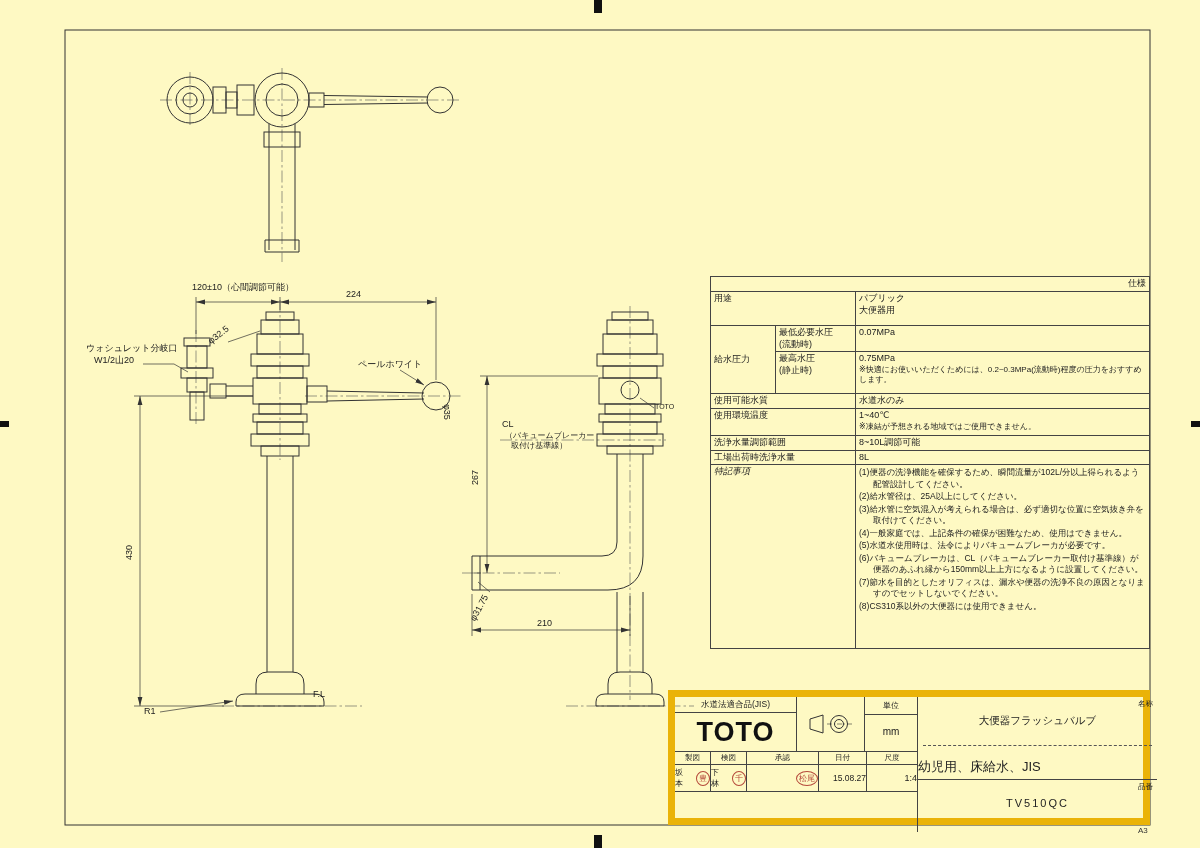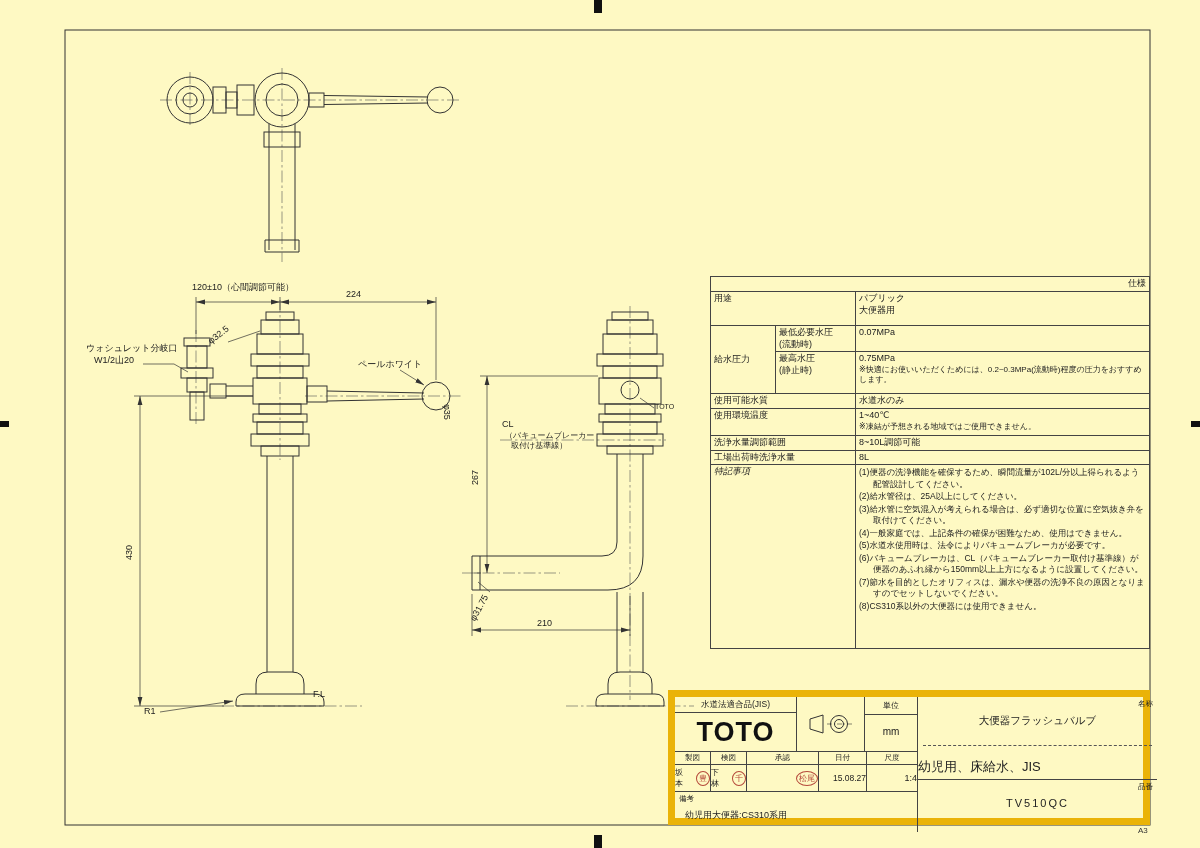--- a/index.html
+++ b/index.html
@@ -322,24 +322,20 @@
     </div>
     <div class="tb tb-cell" style="left:144px; width:48px;">
       <div class="tb-head">日付</div>
       <div class="tb-val" style="font-size:8.5px;">15.08.27</div>
     </div>
     <div class="tb tb-cell last" style="left:192px; width:50px;">
       <div class="tb-head">尺度</div>
       <div class="tb-val" style="font-size:9px;">1:4</div>
     </div>
 
-    <div class="tb tb-remarks">
-      <div class="lbl">備考</div>
-      <div class="val">幼児用大便器:CS310系用</div>
-    </div>
 
     <div class="tb tb-right">
       <span class="tb-namelabel">名称</span>
       <div class="tb-name1">大便器フラッシュバルブ</div>
       <div class="tb-dash"></div>
       <div class="tb-name2">幼児用、床給水、JIS</div>
       <div class="tb-solid"></div>
       <span class="tb-partlabel">品番</span>
       <div class="tb-partvalue">TV510QC</div>
     </div>

